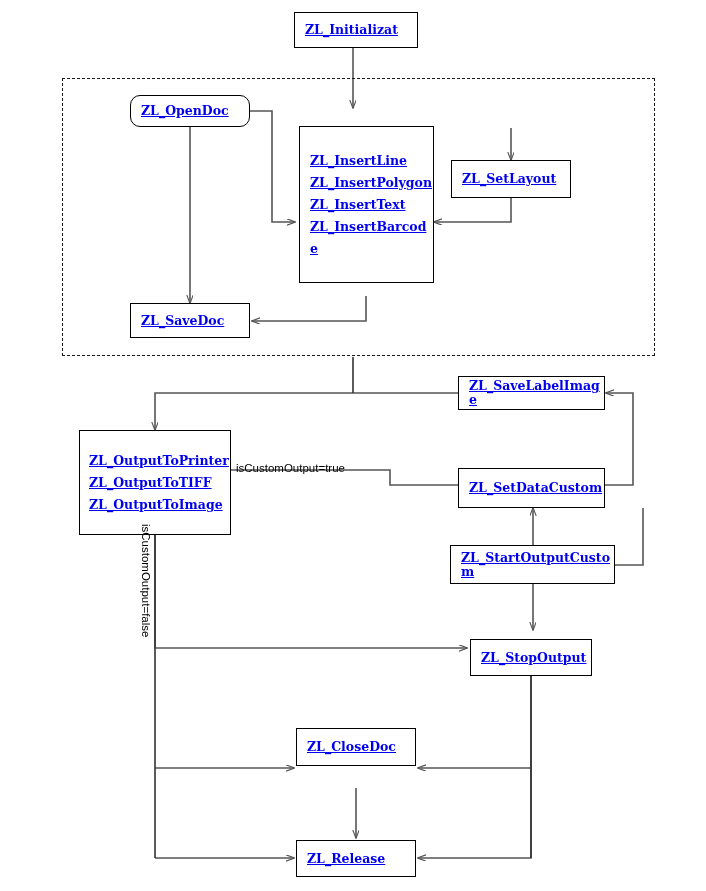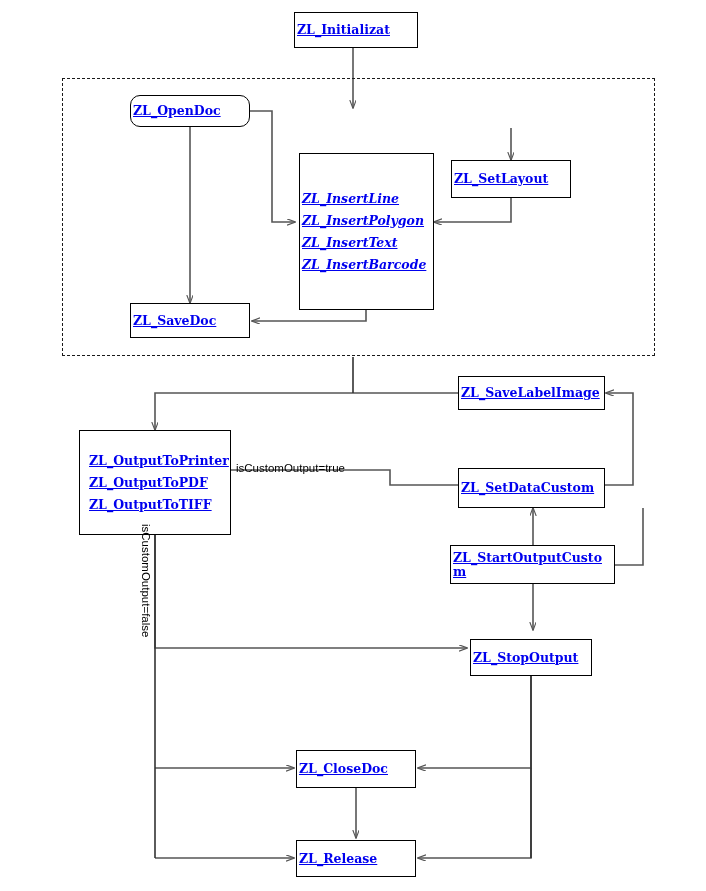--- a/index.html
+++ b/index.html
@@ -17,21 +17,21 @@
   }
 
   .node{
     position:absolute;
     box-sizing:border-box;
     border:1px solid #000000;
     background:#ffffff;
     display:flex;
     flex-direction:column;
     justify-content:center;
-    padding:4px 0 4px 2px;
+    padding:4px 0 4px 10px;
     z-index:5;
   }
   .node .api{
     color:#0000ee;
     text-decoration:underline;
     font-family:"DejaVu Serif", serif;
     font-weight:bold;
     font-size:12.5px;
     line-height:22px;
     letter-spacing:0px;
@@ -122,54 +122,54 @@
 
   <div class="node single" style="left:130px;top:95px;width:120px;height:32px;border-radius:10px;">
     <span class="api">ZL_OpenDoc</span>
   </div>
 
 
   <div class="node single" style="left:451px;top:160px;width:120px;height:38px;">
     <span class="api">ZL_SetLayout</span>
   </div>
 
-  <div class="node" style="left:299px;top:153px;width:135px;height:157px;font-style:italic;">
+  <div class="node" style="left:299px;top:126px;width:135px;height:157px;">
     <span class="api">ZL_InsertLine</span>
     <span class="api">ZL_InsertPolygon</span>
     <span class="api">ZL_InsertText</span>
     <span class="api">ZL_InsertBarcode</span>
   </div>
 
   <div class="node single" style="left:130px;top:303px;width:120px;height:35px;">
     <span class="api">ZL_SaveDoc</span>
   </div>
 
   <div class="node single" style="left:458px;top:376px;width:147px;height:34px;">
     <span class="api">ZL_SaveLabelImage</span>
   </div>
 
   <div class="node" style="left:79px;top:430px;width:152px;height:105px;padding-left:9px;">
     <span class="api">ZL_OutputToPrinter</span>
-    <span class="api">ZL_OutputToPDF</span>
     <span class="api">ZL_OutputToTIFF</span>
+    <span class="api">ZL_OutputToImage</span>
   </div>
 
   <div class="node single" style="left:458px;top:468px;width:147px;height:40px;">
     <span class="api">ZL_SetDataCustom</span>
   </div>
 
   <div class="node single" style="left:450px;top:545px;width:165px;height:39px;">
     <span class="api">ZL_StartOutputCustom</span>
   </div>
 
   <div class="node single" style="left:470px;top:630px;width:122px;height:37px;margin-top:9px;">
     <span class="api">ZL_StopOutput</span>
   </div>
 
-  <div class="node single" style="left:296px;top:750px;width:120px;height:38px;">
+  <div class="node single" style="left:296px;top:728px;width:120px;height:38px;">
     <span class="api">ZL_CloseDoc</span>
   </div>
 
   <div class="node single" style="left:296px;top:840px;width:120px;height:37px;">
     <span class="api">ZL_Release</span>
   </div>
 
   <div class="edge-label" style="left:236px;top:462px;">isCustomOutput=true</div>
 
   <div class="edge-label vertical" style="left:152px;top:524px;">isCustomOutput=false</div>

